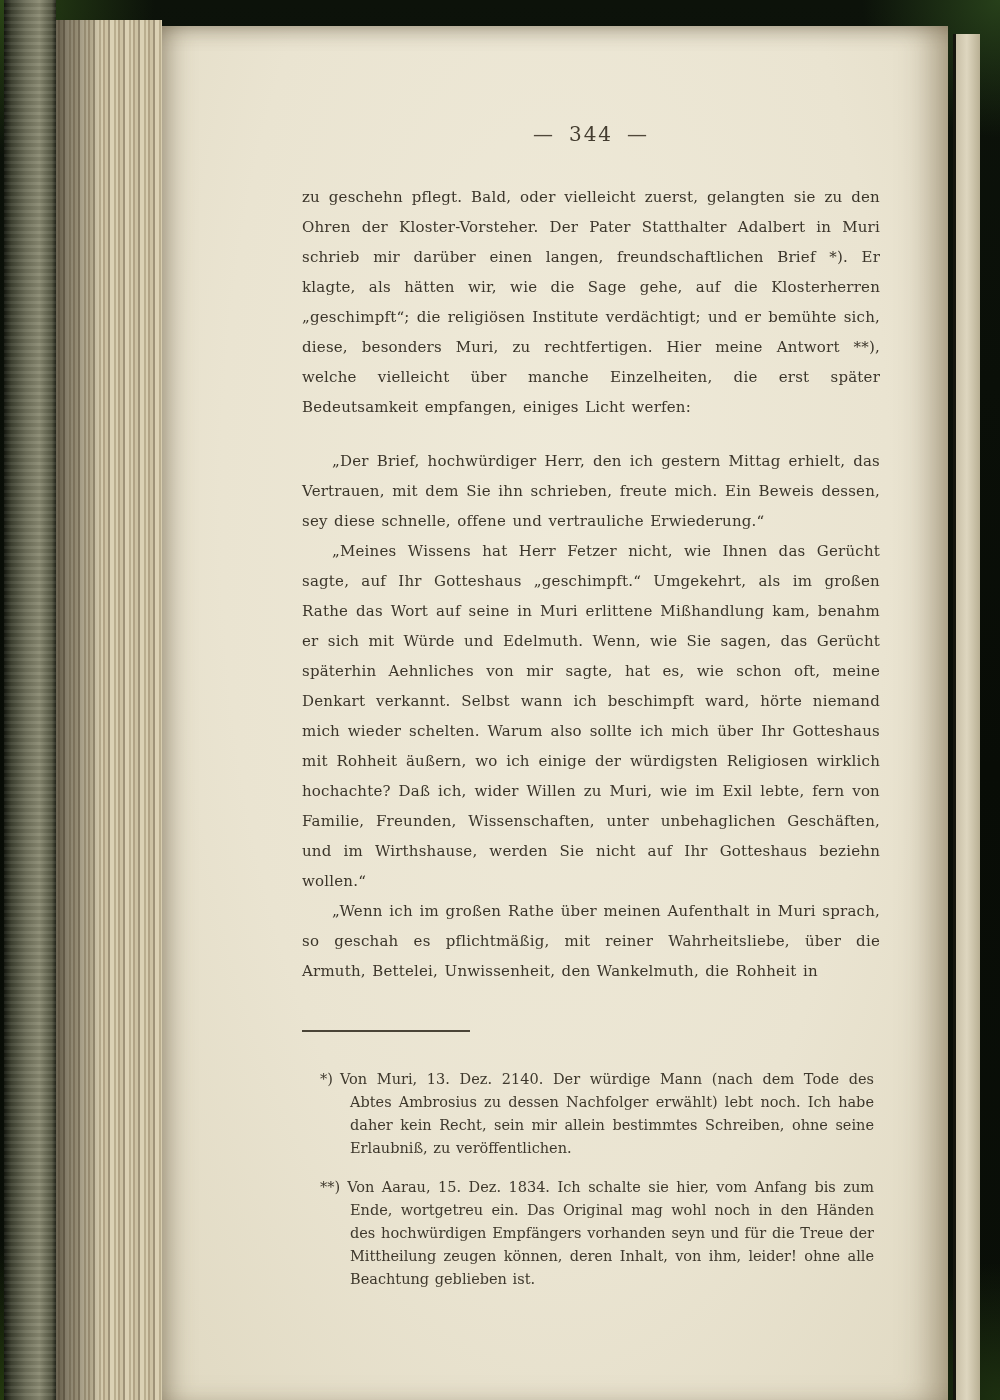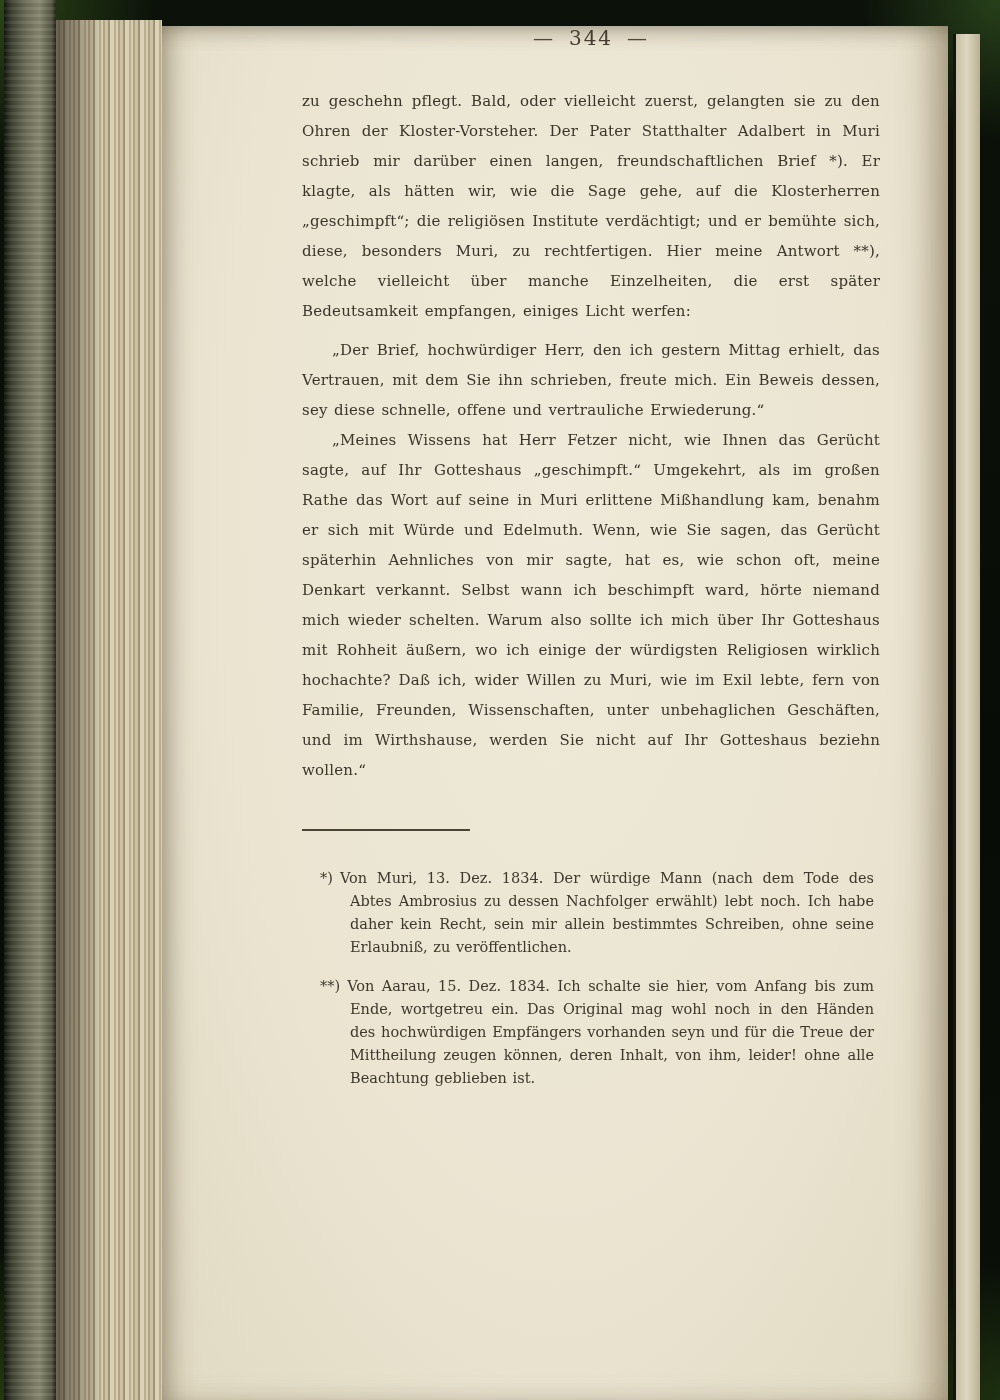--- a/index.html
+++ b/index.html
@@ -51,37 +51,38 @@
     border-left: 3px solid #15150e;
   }
 
   .content {
     position: relative;
     margin: 0 68px 0 140px;
     color: #3b352a;
   }
 
   .pageno {
+    padding-top: 96px;
     text-align: center;
     font-size: 20px;
     letter-spacing: 2px;
     color: #443d30;
   }
   .pageno .dash { margin: 0 14px; color: #50483a; }
 
   .bodytext {
     margin-top: 36px;
     font-size: 15px;
     line-height: 30px;
     text-align: justify;
     letter-spacing: 0.2px;
     word-spacing: 1.5px;
   }
   .bodytext p { margin: 0; }
-  .bodytext p.spaced { margin-top: 9px; }
+  .bodytext p.spaced { margin-top: 24px; }
   .bodytext p.indent { text-indent: 30px; }
 
   .fnrule {
     margin: 44px 0 36px 0;
     width: 168px;
     border: none;
     border-top: 2px solid #4a4437;
   }
 
   .footnotes {
@@ -108,27 +109,28 @@
   <div class="content">
 
     <div class="pageno">
       <span class="dash">—</span><span>344</span><span class="dash">—</span>
     </div>
 
     <div class="bodytext">
       <p class="first">zu geschehn pflegt.  Bald, oder vielleicht zuerst, gelangten sie zu den Ohren der Kloster-Vorsteher.  Der Pater Statthalter Adalbert in Muri schrieb mir darüber einen langen, freundschaftlichen Brief *). Er klagte, als hätten wir, wie die Sage gehe, auf die Klosterherren „geschimpft“; die religiösen Institute verdächtigt; und er bemühte sich, diese, besonders Muri, zu rechtfertigen.  Hier meine Antwort **), welche vielleicht über manche Einzelheiten, die erst später Bedeutsamkeit empfangen, einiges Licht werfen:</p>
       <p class="spaced indent">„Der Brief, hochwürdiger Herr, den ich gestern Mittag erhielt, das Vertrauen, mit dem Sie ihn schrieben, freute mich.  Ein Beweis dessen, sey diese schnelle, offene und vertrauliche Erwiederung.“</p>
       <p class="indent">„Meines Wissens hat Herr Fetzer nicht, wie Ihnen das Gerücht sagte, auf Ihr Gotteshaus „geschimpft.“  Umgekehrt, als im großen Rathe das Wort auf seine in Muri erlittene Mißhandlung kam, benahm er sich mit Würde und Edelmuth.  Wenn, wie Sie sagen, das Gerücht späterhin Aehnliches von mir sagte, hat es, wie schon oft, meine Denkart verkannt.  Selbst wann ich beschimpft ward, hörte niemand mich wieder schelten.  Warum also sollte ich mich über Ihr Gotteshaus mit Rohheit äußern, wo ich einige der würdigsten Religiosen wirklich hochachte?  Daß ich, wider Willen zu Muri, wie im Exil lebte, fern von Familie, Freunden, Wissenschaften, unter unbehaglichen Geschäften, und im Wirthshause, werden Sie nicht auf Ihr Gotteshaus beziehn wollen.“</p>
+      <p class="indent">„Wenn ich im großen Rathe über meinen Aufenthalt in Muri sprach, so geschah es pflichtmäßig, mit reiner Wahrheitsliebe, über die Armuth, Bettelei, Unwissenheit, den Wankelmuth, die Rohheit in</p>
     </div>
 
     <hr class="fnrule">
 
     <div class="footnotes">
       <div class="footnote">
-        <span class="fn-marker">*)</span><span>Von Muri, 13. Dez. 1834.  Der würdige Mann (nach dem Tode des Abtes Ambrosius zu dessen Nachfolger erwählt) lebt noch.  Ich habe daher kein Recht, sein mir allein bestimmtes Schreiben, ohne seine Erlaubniß, zu veröffentlichen.</span>
+        <span class="fn-marker">*)</span><span>Von Muri, 13. Dez. 2140.  Der würdige Mann (nach dem Tode des Abtes Ambrosius zu dessen Nachfolger erwählt) lebt noch.  Ich habe daher kein Recht, sein mir allein bestimmtes Schreiben, ohne seine Erlaubniß, zu veröffentlichen.</span>
       </div>
       <div class="footnote">
         <span class="fn-marker">**)</span><span>Von Aarau, 15. Dez. 1834.  Ich schalte sie hier, vom Anfang bis zum Ende, wortgetreu ein.  Das Original mag wohl noch in den Händen des hochwürdigen Empfängers vorhanden seyn und für die Treue der Mittheilung zeugen können, deren Inhalt, von ihm, leider! ohne alle Beachtung geblieben ist.</span>
       </div>
     </div>
 
   </div>
 </div>
 
 <div class="sliver"></div>

